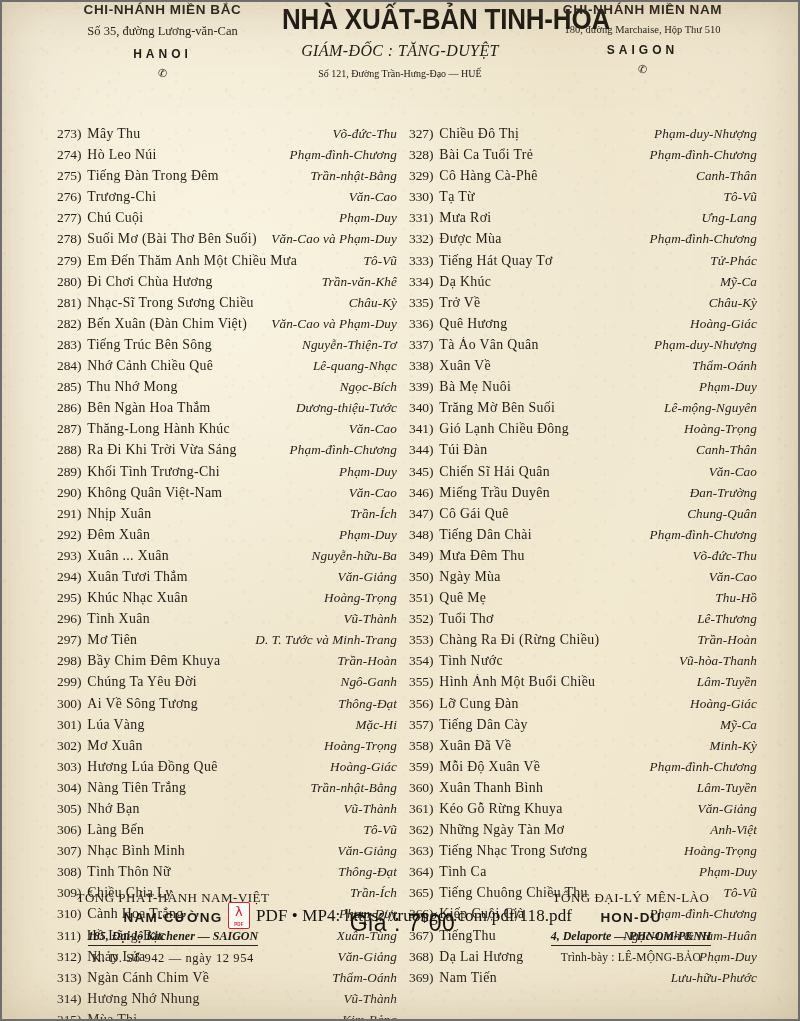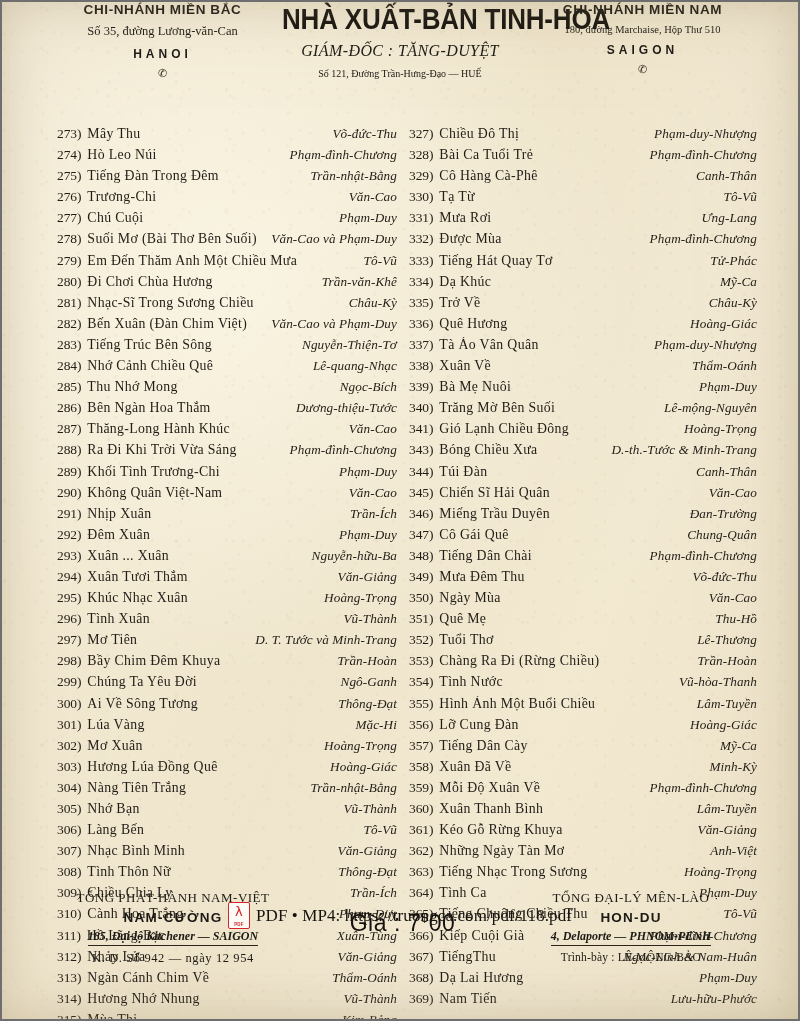--- a/index.html
+++ b/index.html
@@ -637,26 +637,20 @@
           <span class="e-spacer"></span>
           <span class="e-author">Lê-mộng-Nguyên</span>
         </div>
         <div class="entry">
           <span class="e-num">341)</span>
           <span class="e-title">Gió Lạnh Chiều Đông</span>
           <span class="e-spacer"></span>
           <span class="e-author">Hoàng-Trọng</span>
         </div>
         <div class="entry">
-          <span class="e-num">343)</span>
-          <span class="e-title">Bóng Chiều Xưa</span>
-          <span class="e-spacer"></span>
-          <span class="e-author">D.-th.-Tước &amp; Minh-Trang</span>
-        </div>
-        <div class="entry">
           <span class="e-num">344)</span>
           <span class="e-title">Túi Đàn</span>
           <span class="e-spacer"></span>
           <span class="e-author">Canh-Thân</span>
         </div>
         <div class="entry">
           <span class="e-num">345)</span>
           <span class="e-title">Chiến Sĩ Hải Quân</span>
           <span class="e-spacer"></span>
           <span class="e-author">Văn-Cao</span>

